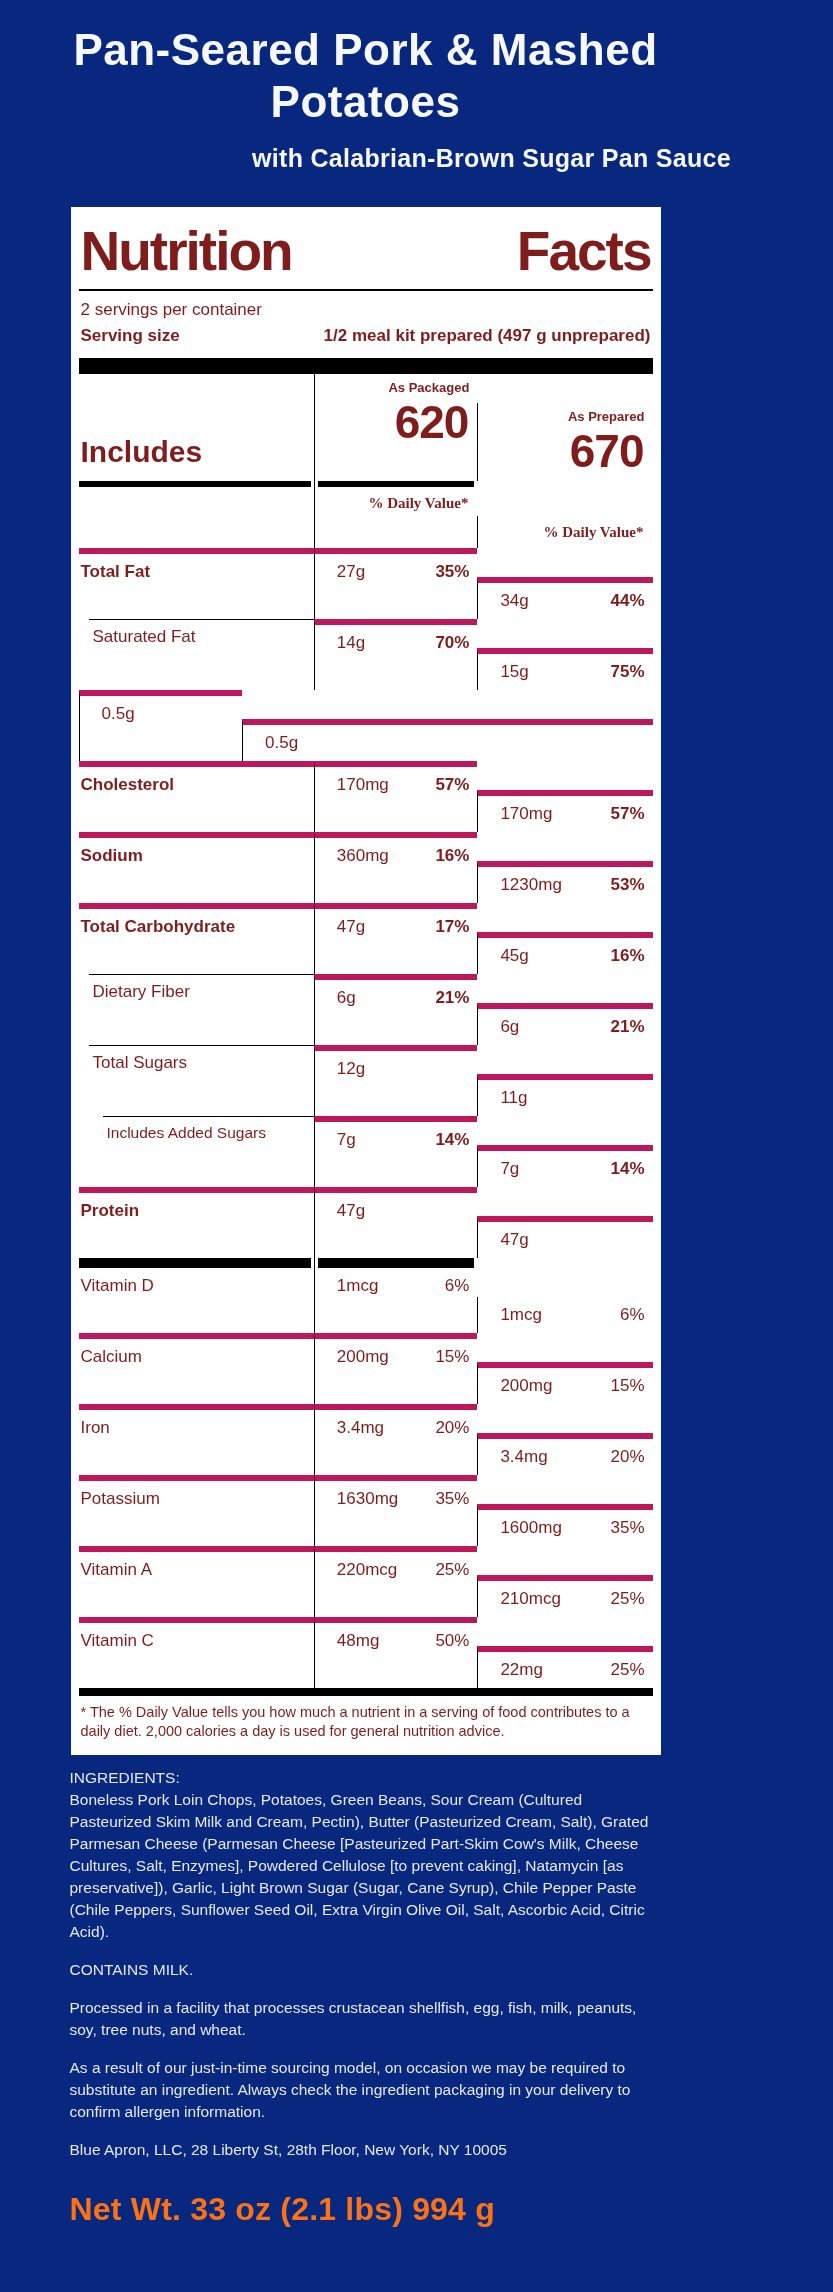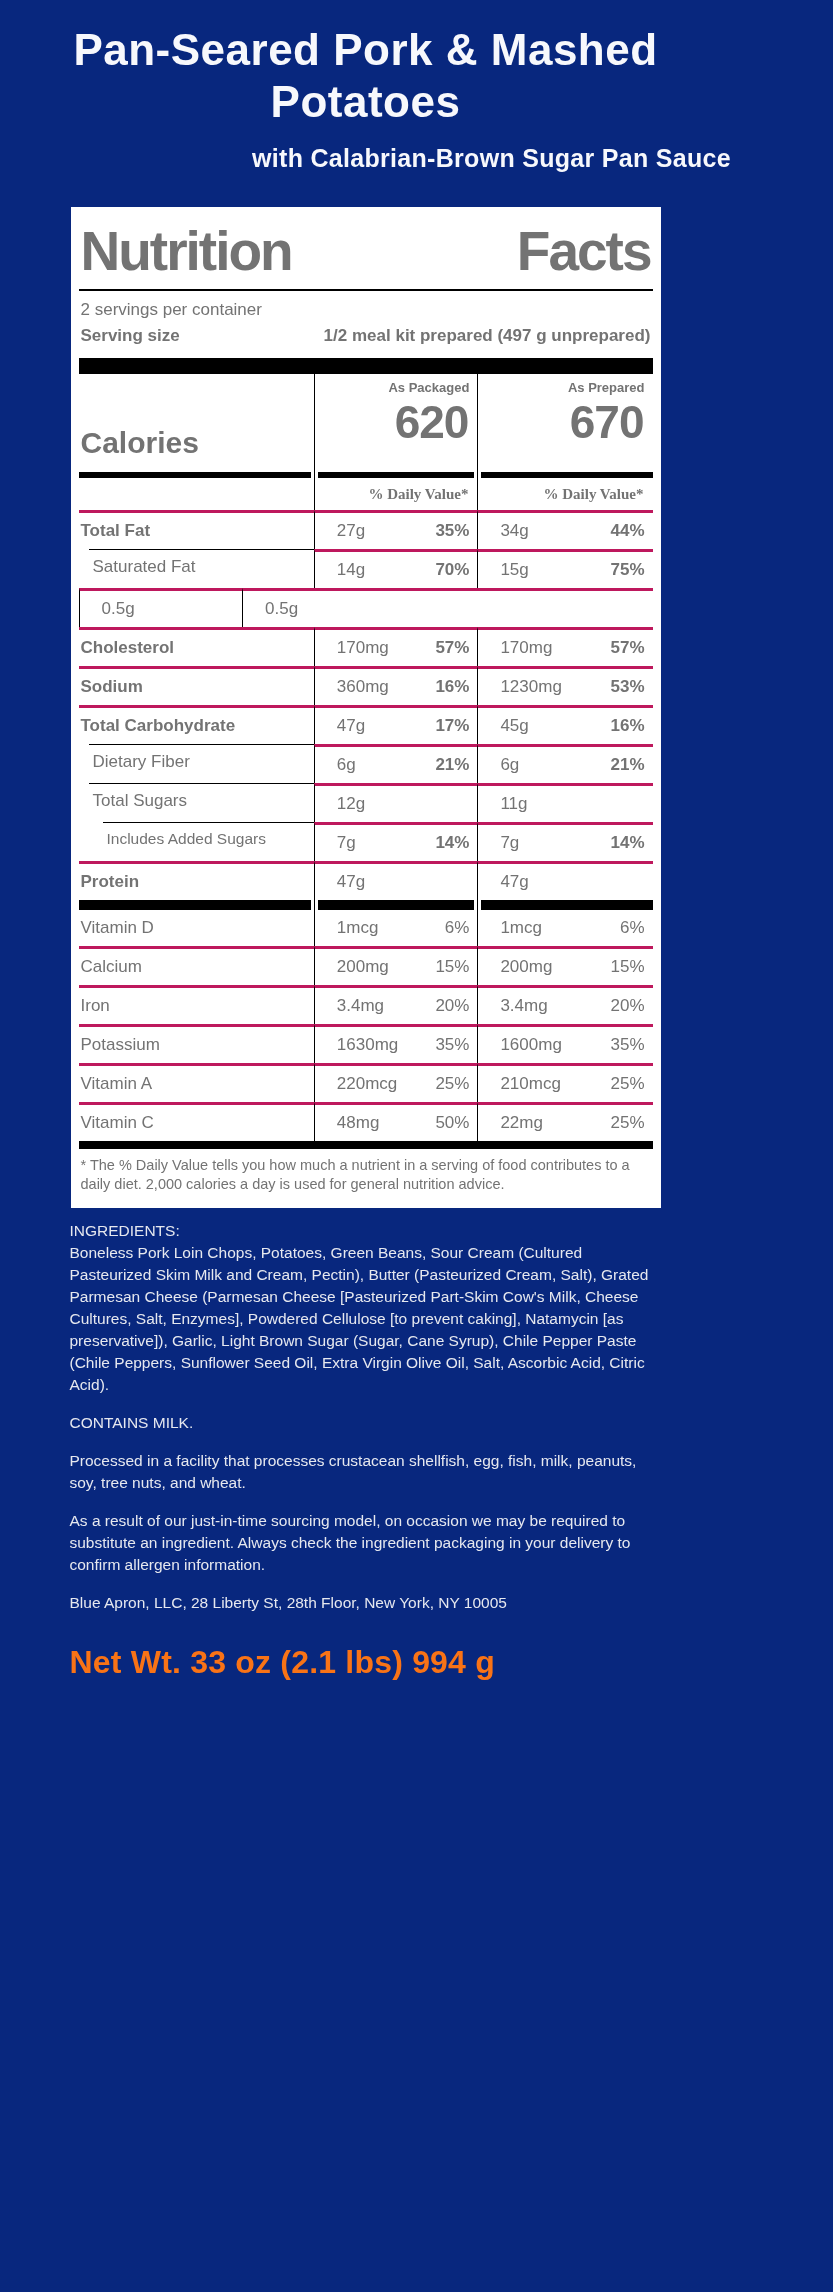--- a/index.html
+++ b/index.html
@@ -11,21 +11,21 @@
   }
   .page{width:731px;height:2292px;position:relative;}
 
   
   .header{padding-top:24px;text-align:center;color:#f7f8fc;}
   .title{font-size:44px;font-weight:bold;line-height:1.18;letter-spacing:0.5px;}
   .subtitle{font-size:25px;font-weight:bold;margin-top:16px;letter-spacing:0.3px;text-align:right;}
 
   
   .panel{
-    width:590px;margin:34px auto 0;background:#ffffff;color:#737373;
+    width:590px;margin:34px auto 0;background:#ffffff;color:#7f1d1d;
     padding:5px 8px 3px;box-sizing:border-box;
   }
   .nf-title{
     display:flex;justify-content:space-between;align-items:baseline;
     font-size:55px;font-weight:bold;letter-spacing:-2px;line-height:1.0;
     padding:12px 2px 10px;border-bottom:2px solid #000;
   }
   .nf-servings{font-size:17px;padding:9px 2px 2px;}
   .nf-serving-size{
     display:flex;justify-content:space-between;
@@ -33,21 +33,21 @@
   }
 
   .bar-full{background:#000;}
   .bar1{height:16px;}
   .bar4{height:8px;}
 
   
   .nf-row{display:flex;align-items:stretch;}
   .c1{width:41%;box-sizing:border-box;}
   .c2{width:28.5%;border-left:1px solid #000;box-sizing:border-box;}
-  .c3{flex:1;border-left:1px solid #000;box-sizing:border-box;}
+  .c3{flex:1;border-left:1px solid #000;box-sizing:border-box;margin-top:29px;}
 
   
   .bar-row .seg{height:100%;background:#000;margin:0 0 0 0;}
   .bar-row{height:10px;}
   .bar-row.med{height:6px;}
   .bar-row .c1{padding-right:3px;}
   .bar-row .c2,.bar-row .c3{padding-left:3px;}
   .bar-row .c2{padding-right:3px;}
 
   
@@ -57,21 +57,21 @@
   .cal-num{font-size:46px;font-weight:bold;text-align:right;line-height:1.02;padding:4px 9px 6px;letter-spacing:-1px;}
 
   
   .dv-head-row .dvh{font-size:15px;font-weight:bold;text-align:right;padding:8px 9px 7px;font-family:Liberation Serif, serif;}
 
   
   .nut .c1{font-size:17px;padding:8px 0 8px 2px;}
   .nut .c2,.nut .c3{display:flex;justify-content:space-between;align-items:baseline;font-size:17px;padding:8px 8px 8px 22px;}
   .nut .dv.b{font-weight:bold;}
   .b{font-weight:bold;}
-  .hl .c1,.hl .c2,.hl .c3{border-top:3px solid #be185d;}
+  .hl .c1,.hl .c2,.hl .c3{border-top:6px solid #be185d;}
   .row-sub .c1,.row-sub2 .c1{position:relative;border-top:none !important;}
   .row-sub .c1{padding-left:14px;}
   .row-sub .c1::before{content:"";position:absolute;top:0;left:10px;right:0;height:1px;background:#000;}
   .row-sub2 .c1{padding-left:28px;font-size:15.5px;}
   .row-sub2 .c1::before{content:"";position:absolute;top:0;left:24px;right:0;height:1px;background:#000;}
 
   .nf-footnote{font-size:14.5px;line-height:1.34;padding:7px 2px 10px;}
 
   
   .info{width:592px;margin:12px auto 0;color:#e6e8ef;font-size:15.5px;line-height:1.42;}
@@ -104,21 +104,21 @@
     <div class="nf-servings">2 servings per container</div>
 
     <div class="nf-serving-size">
       <span>Serving size</span>
       <span>1/2 meal kit prepared (497 g unprepared)</span>
     </div>
 
     <div class="bar-full bar1"></div>
 
     <div class="cal-row">
-      <div class="c1 cal-label">Calories</div>
+      <div class="c1 cal-label">Includes</div>
       <div class="c2">
         <div class="cal-head">As Packaged</div>
         <div class="cal-num">620</div>
       </div>
       <div class="c3">
         <div class="cal-head">As Prepared</div>
         <div class="cal-num">670</div>
       </div>
     </div>
 

